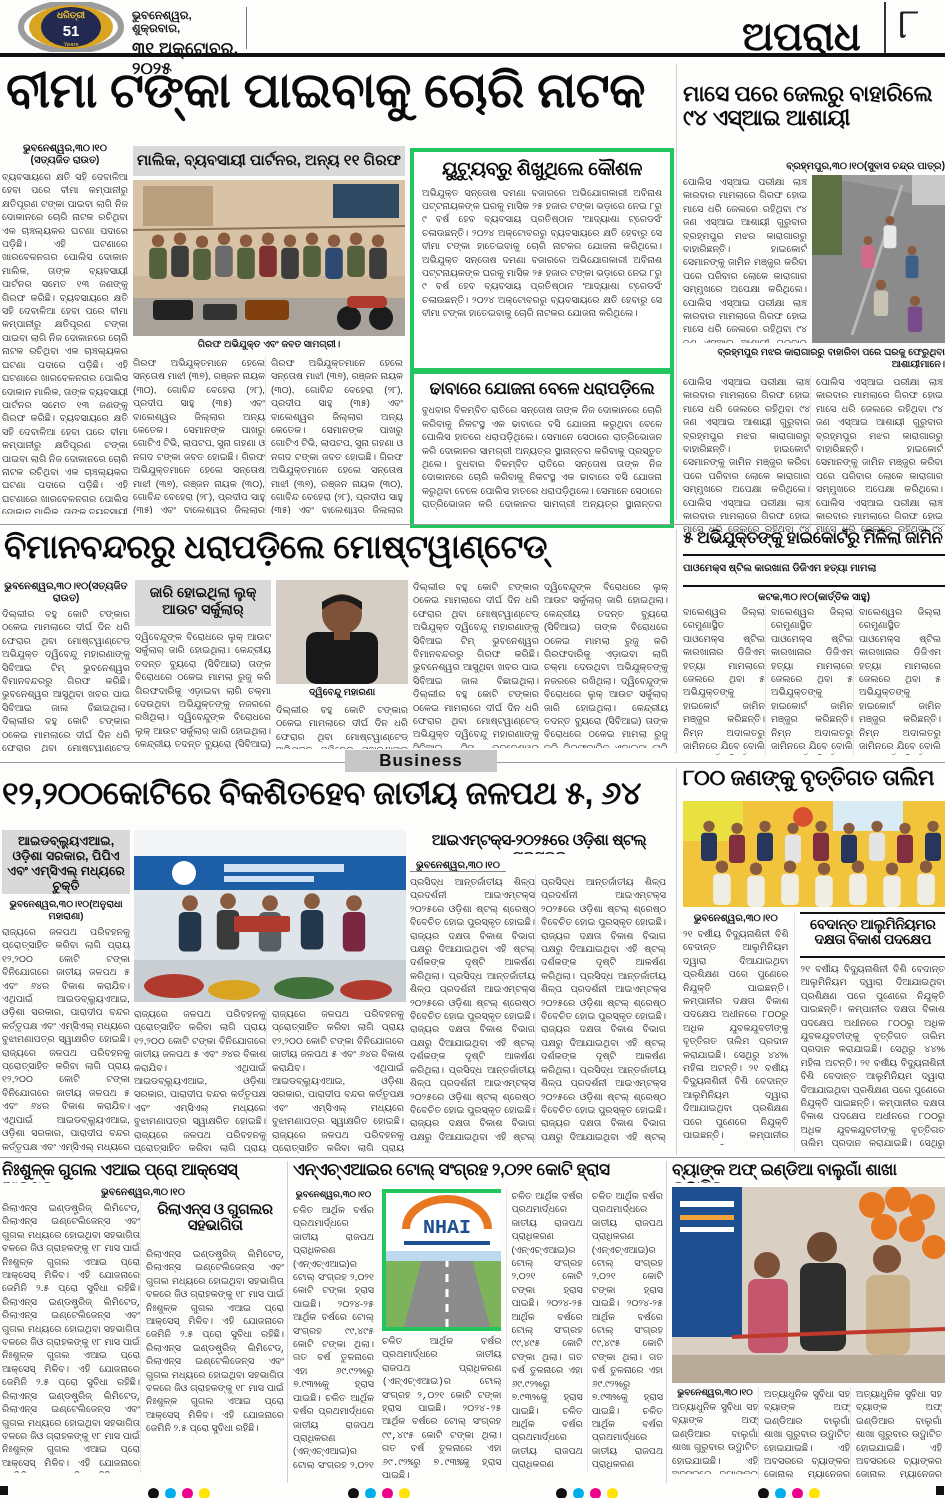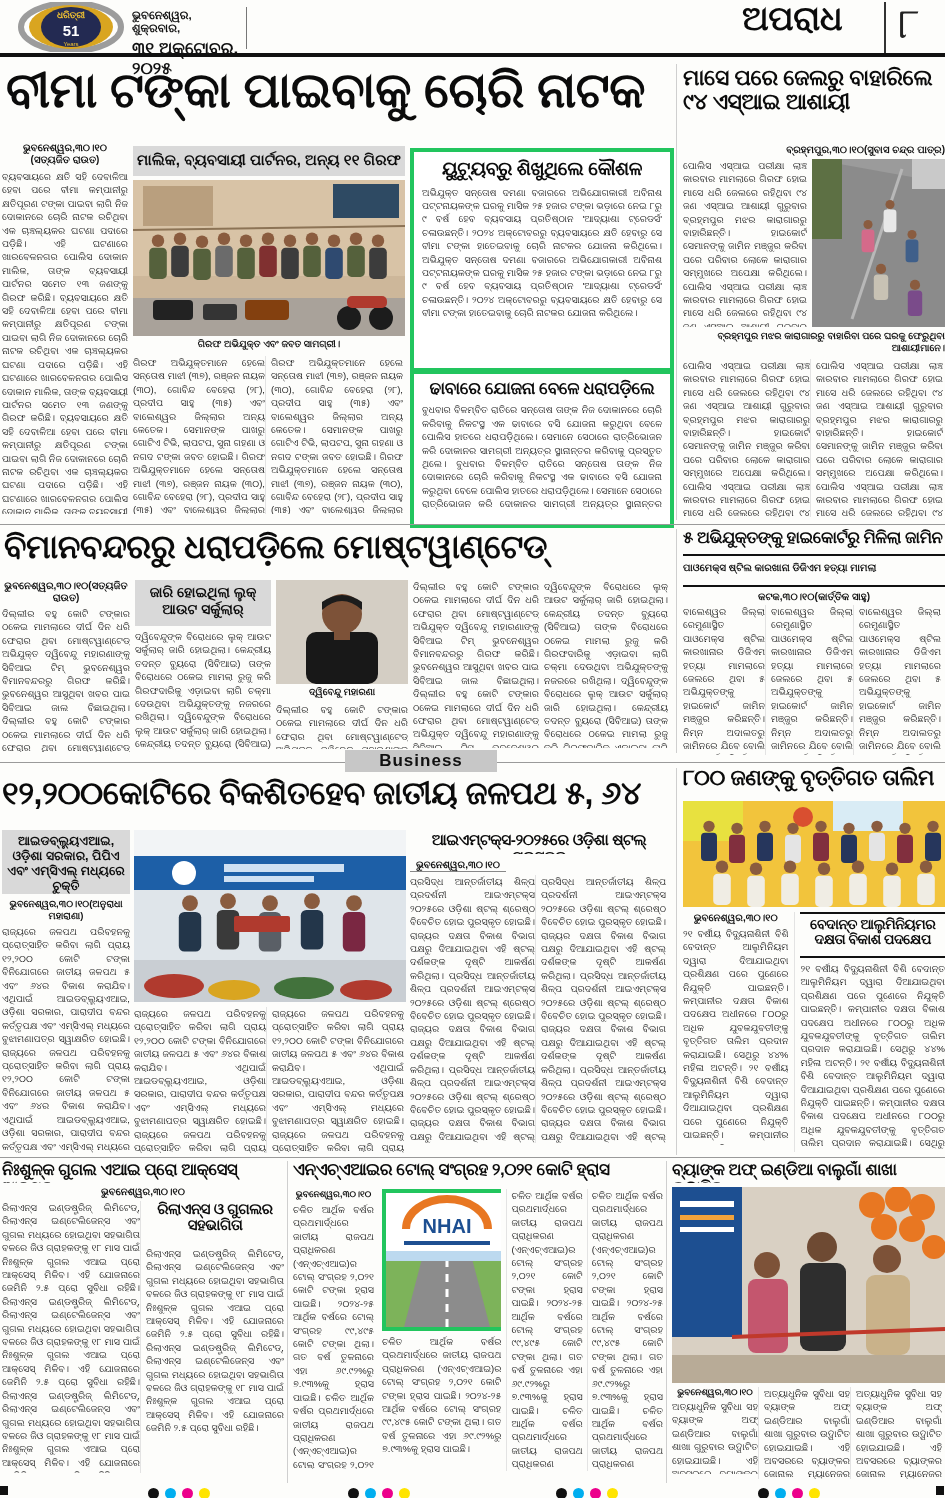--- a/index.html
+++ b/index.html
@@ -47,21 +47,21 @@
         <text x="53" y="16" text-anchor="middle" font-size="9" fill="#f5c531" font-weight="bold">ଧରିତ୍ରୀ</text>
         <text x="53" y="34" text-anchor="middle" font-size="15" fill="#ffffff" font-weight="bold">51</text>
         <text x="53" y="44" text-anchor="middle" font-size="6" fill="#f5c531">Years</text>
       </svg>
     </div>
     <div class="abs" style="left:132px;top:9px;width:110px;">
       <div class="b" style="font-size:11.5px;">ଭୁବନେଶ୍ୱର, ଶୁକ୍ରବାର,</div>
       <div class="b" style="font-size:17px;margin-top:4px;">୩୧ ଅକ୍ଟୋବର, ୨୦୨୫</div>
     </div>
     <div class="abs" style="left:246px;top:7px;width:1px;height:42px;background:#777;"></div>
-    <div class="abs hl" style="left:742px;top:0;font-size:34px;">ଅପରାଧ</div>
+    <div class="abs hl" style="left:742px;top:15px;font-size:40px;">ଅପରାଧ</div>
     <div class="abs" style="left:884px;top:2px;width:2px;height:53px;background:#333;"></div>
     <div class="abs" style="left:898px;top:0px;font-size:42px;color:#222;">୮</div>
     <div class="abs hrule" style="left:0;top:53px;width:945px;height:4px;"></div>
   </div>
 
   <div class="abs hl" style="left:6px;top:64px;width:664px;font-size:49px;height:70px;overflow:hidden;">ବୀମା ଟଙ୍କା ପାଇବାକୁ ଚୋରି ନାଟକ</div>
 
   <div class="abs" style="left:2px;top:142px;width:126px;height:380px;overflow:hidden;">
     <div class="byline">ଭୁବନେଶ୍ୱର,୩୦।୧୦</div>
     <div class="byline" style="margin-bottom:4px;">(ସତ୍ୟଜିତ ରାଉତ)</div>
@@ -109,21 +109,21 @@
   <div class="abs boxed" style="left:410px;top:148px;width:256px;height:216px;">
     <div class="hl" style="font-size:19px;text-align:center;padding:7px 4px 4px;">ୟୁଟ୍ୟୁବ୍‌ରୁ ଶିଖୁଥିଲେ କୌଶଳ</div>
     <div class="body-txt" style="margin:2px 8px;height:168px;">ଅଭିଯୁକ୍ତ ସନ୍ତୋଷ ଦମଣା ବଜାରରେ ଅଭିଯୋଗକାରୀ ଅବିନାଶ ପଟ୍ଟନାୟକଙ୍କ ଘରକୁ ମାସିକ ୨୫ ହଜାର ଟଙ୍କା ଭଡ଼ାରେ ନେଇ ୮ରୁ ୯ ବର୍ଷ ହେବ ବ୍ୟବସାୟ ପ୍ରତିଷ୍ଠାନ 'ଆଦ୍ୟାଶା ଟ୍ରେଡର୍ସ' ଚଳାଉଛନ୍ତି। ୨୦୨୪ ଅକ୍ଟୋବରରୁ ବ୍ୟବସାୟରେ କ୍ଷତି ହେବାରୁ ସେ ବୀମା ଟଙ୍କା ହାତେଇବାକୁ ଚୋରି ନାଟକର ଯୋଜନା କରିଥିଲେ। ଅଭିଯୁକ୍ତ ସନ୍ତୋଷ ଦମଣା ବଜାରରେ ଅଭିଯୋଗକାରୀ ଅବିନାଶ ପଟ୍ଟନାୟକଙ୍କ ଘରକୁ ମାସିକ ୨୫ ହଜାର ଟଙ୍କା ଭଡ଼ାରେ ନେଇ ୮ରୁ ୯ ବର୍ଷ ହେବ ବ୍ୟବସାୟ ପ୍ରତିଷ୍ଠାନ 'ଆଦ୍ୟାଶା ଟ୍ରେଡର୍ସ' ଚଳାଉଛନ୍ତି। ୨୦୨୪ ଅକ୍ଟୋବରରୁ ବ୍ୟବସାୟରେ କ୍ଷତି ହେବାରୁ ସେ ବୀମା ଟଙ୍କା ହାତେଇବାକୁ ଚୋରି ନାଟକର ଯୋଜନା କରିଥିଲେ।</div>
   </div>
   <div class="abs boxed" style="left:410px;top:370px;width:256px;height:150px;">
     <div class="hl" style="font-size:17px;text-align:center;padding:6px 4px 3px;">ଢାବାରେ ଯୋଜନା ବେଳେ ଧରାପଡ଼ିଲେ</div>
     <div class="body-txt" style="margin:2px 8px;height:110px;">ବୁଧବାର ବିଳମ୍ବିତ ରାତିରେ ସନ୍ତୋଷ ତାଙ୍କ ନିଜ ଦୋକାନରେ ଚୋରି କରିବାକୁ ନିକଟସ୍ଥ ଏକ ଢାବାରେ ବସି ଯୋଜନା କରୁଥିବା ବେଳେ ପୋଲିସ ହାତରେ ଧରାପଡ଼ିଥିଲେ। ସେମାନେ ସେଠାରେ ରାତ୍ରିଭୋଜନ କରି ଦୋକାନର ସାମଗ୍ରୀ ଅନ୍ୟତ୍ର ସ୍ଥାନାନ୍ତର କରିବାକୁ ପ୍ରସ୍ତୁତ ଥିଲେ। ବୁଧବାର ବିଳମ୍ବିତ ରାତିରେ ସନ୍ତୋଷ ତାଙ୍କ ନିଜ ଦୋକାନରେ ଚୋରି କରିବାକୁ ନିକଟସ୍ଥ ଏକ ଢାବାରେ ବସି ଯୋଜନା କରୁଥିବା ବେଳେ ପୋଲିସ ହାତରେ ଧରାପଡ଼ିଥିଲେ। ସେମାନେ ସେଠାରେ ରାତ୍ରିଭୋଜନ କରି ଦୋକାନର ସାମଗ୍ରୀ ଅନ୍ୟତ୍ର ସ୍ଥାନାନ୍ତର କରିବାକୁ ପ୍ରସ୍ତୁତ ଥିଲେ।</div>
   </div>
 
   <div class="abs vrule" style="left:676px;top:64px;height:456px;"></div>
-  <div class="abs" style="left:683px;top:66px;width:262px;height:456px;overflow:hidden;">
+  <div class="abs" style="left:683px;top:82px;width:262px;height:456px;overflow:hidden;">
     <div class="hl" style="font-size:22px;height:62px;overflow:hidden;">ମାସେ ପରେ ଜେଲରୁ ବାହାରିଲେ ୯୪ ଏସ୍ଆଇ ଆଶାୟୀ</div>
     <div class="byline" style="text-align:right;margin:16px 0 3px;">ବ୍ରହ୍ମପୁର,୩୦।୧୦(ସୁବାସ ଚନ୍ଦ୍ର ପାତ୍ର)</div>
     <div style="display:flex;">
       <div class="body-txt" style="width:124px;height:168px;margin-right:5px;">ପୋଲିସ ଏସ୍ଆଇ ପରୀକ୍ଷା ଲାଞ୍ଚ କାରବାର ମାମଲାରେ ଗିରଫ ହୋଇ ମାସେ ଧରି ଜେଲରେ ରହିଥିବା ୯୪ ଜଣ ଏସ୍ଆଇ ଆଶାୟୀ ଗୁରୁବାର ବ୍ରହ୍ମପୁର ମଝର କାରାଗାରରୁ ବାହାରିଛନ୍ତି। ହାଇକୋର୍ଟ ସେମାନଙ୍କୁ ଜାମିନ ମଞ୍ଜୁର କରିବା ପରେ ପରିବାର ଲୋକେ କାରାଗାର ସମ୍ମୁଖରେ ଅପେକ୍ଷା କରିଥିଲେ। ପୋଲିସ ଏସ୍ଆଇ ପରୀକ୍ଷା ଲାଞ୍ଚ କାରବାର ମାମଲାରେ ଗିରଫ ହୋଇ ମାସେ ଧରି ଜେଲରେ ରହିଥିବା ୯୪ ଜଣ ଏସ୍ଆଇ ଆଶାୟୀ ଗୁରୁବାର ବ୍ରହ୍ମପୁର ମଝର କାରାଗାରରୁ ବାହାରିଛନ୍ତି। ହାଇକୋର୍ଟ ସେମାନଙ୍କୁ ଜାମିନ ମଞ୍ଜୁର କରିବା ପରେ ପରିବାର ଲୋକେ କାରାଗାର ସମ୍ମୁଖରେ ଅପେକ୍ଷା କରିଥିଲେ।</div>
       <div class="photo" style="width:133px;height:168px;">
         <svg width="133" height="168" viewBox="0 0 133 168">
           <rect width="133" height="168" fill="#9b9b9b"></rect>
           <polygon points="0,0 133,24 133,168 0,168" fill="#8b8b8b"></polygon>
           <rect x="0" y="0" width="30" height="80" fill="#5d7044"></rect>
           <rect x="100" y="0" width="33" height="30" fill="#c9c9c9"></rect>
@@ -290,21 +290,21 @@
   </div>
 
   <div class="abs vrule" style="left:287px;top:1161px;height:322px;"></div>
   <div class="abs" style="left:293px;top:1161px;width:370px;height:322px;overflow:hidden;">
     <div class="hl" style="font-size:17px;height:24px;overflow:hidden;">ଏନ୍‌ଏଚ୍‌ଏଆଇର ଟୋଲ୍ ସଂଗ୍ରହ ୨,୦୨୧ କୋଟି ହ୍ରାସ</div>
     <div style="display:flex;margin-top:4px;height:290px;overflow:hidden;">
       <div style="width:84px;overflow:hidden;">
         <div class="byline" style="font-size:9px;margin-bottom:3px;">ଭୁବନେଶ୍ୱର,୩୦।୧୦</div>
         <div class="body-txt" style="height:266px;">ଚଳିତ ଆର୍ଥିକ ବର୍ଷର ପ୍ରଥମାର୍ଦ୍ଧରେ ଜାତୀୟ ରାଜପଥ ପ୍ରାଧିକରଣ (ଏନ୍‌ଏଚ୍‌ଏଆଇ)ର ଟୋଲ୍ ସଂଗ୍ରହ ୨,୦୨୧ କୋଟି ଟଙ୍କା ହ୍ରାସ ପାଇଛି। ୨୦୨୪-୨୫ ଆର୍ଥିକ ବର୍ଷରେ ଟୋଲ୍ ସଂଗ୍ରହ ୯୯,୪୯୫ କୋଟି ଟଙ୍କା ଥିଲା। ଗତ ବର୍ଷ ତୁଳନାରେ ଏହା ୬୯.୯୨%ରୁ ୭.୯୩%କୁ ହ୍ରାସ ପାଇଛି। ଚଳିତ ଆର୍ଥିକ ବର୍ଷର ପ୍ରଥମାର୍ଦ୍ଧରେ ଜାତୀୟ ରାଜପଥ ପ୍ରାଧିକରଣ (ଏନ୍‌ଏଚ୍‌ଏଆଇ)ର ଟୋଲ୍ ସଂଗ୍ରହ ୨,୦୨୧ କୋଟି ଟଙ୍କା ହ୍ରାସ ପାଇଛି। ୨୦୨୪-୨୫ ଆର୍ଥିକ ବର୍ଷରେ ଟୋଲ୍ ସଂଗ୍ରହ ୯୯,୪୯୫ କୋଟି ଟଙ୍କା ଥିଲା। ଗତ ବର୍ଷ ତୁଳନାରେ ଏହା ୬୯.୯୨%ରୁ ୭.୯୩%କୁ ହ୍ରାସ ପାଇଛି।</div>
       </div>
-      <div style="width:124px;margin-left:8px;overflow:hidden;">
+      <div style="width:124px;margin-left:8px;overflow:hidden;font-family:Liberation Mono, monospace;">
         <div class="photo boxed" style="width:122px;height:134px;background:#fff;">
           <svg width="122" height="134" viewBox="0 0 122 134">
             <rect width="122" height="134" fill="#ffffff"></rect>
             <path d="M20 36 a41 30 0 0 1 82 0" fill="none" stroke="#e87722" stroke-width="8"></path>
             <text x="61" y="40" text-anchor="middle" font-size="20" font-weight="bold" fill="#1d4f91">NHAI</text>
             <rect x="18" y="48" width="86" height="4" fill="#1d4f91"></rect>
             <rect x="0" y="58" width="122" height="76" fill="#7db35a"></rect>
             <polygon points="38,58 84,58 104,134 18,134" fill="#8c8c8c"></polygon>
             <line x1="61" y1="134" x2="61" y2="58" stroke="#ffffff" stroke-width="3" stroke-dasharray="8 7"></line>
             <rect x="0" y="58" width="122" height="10" fill="#bcd9ef"></rect>

